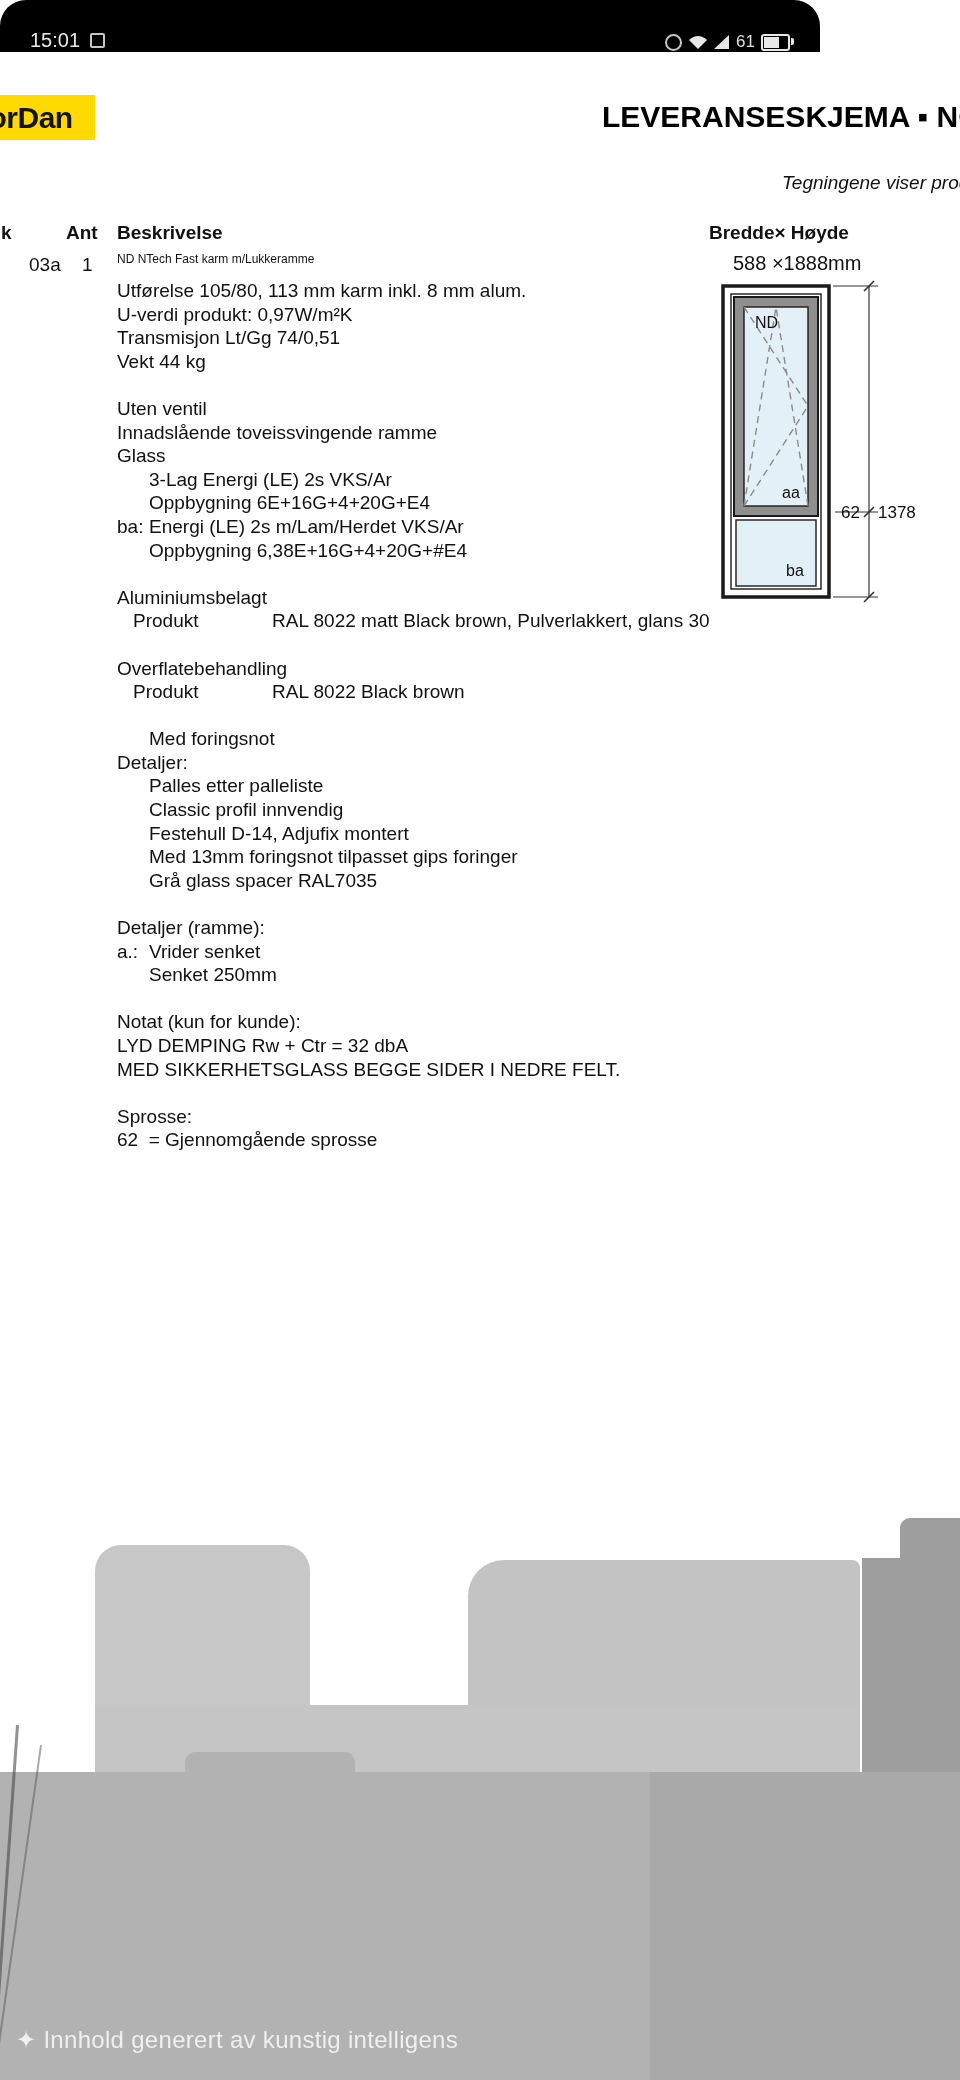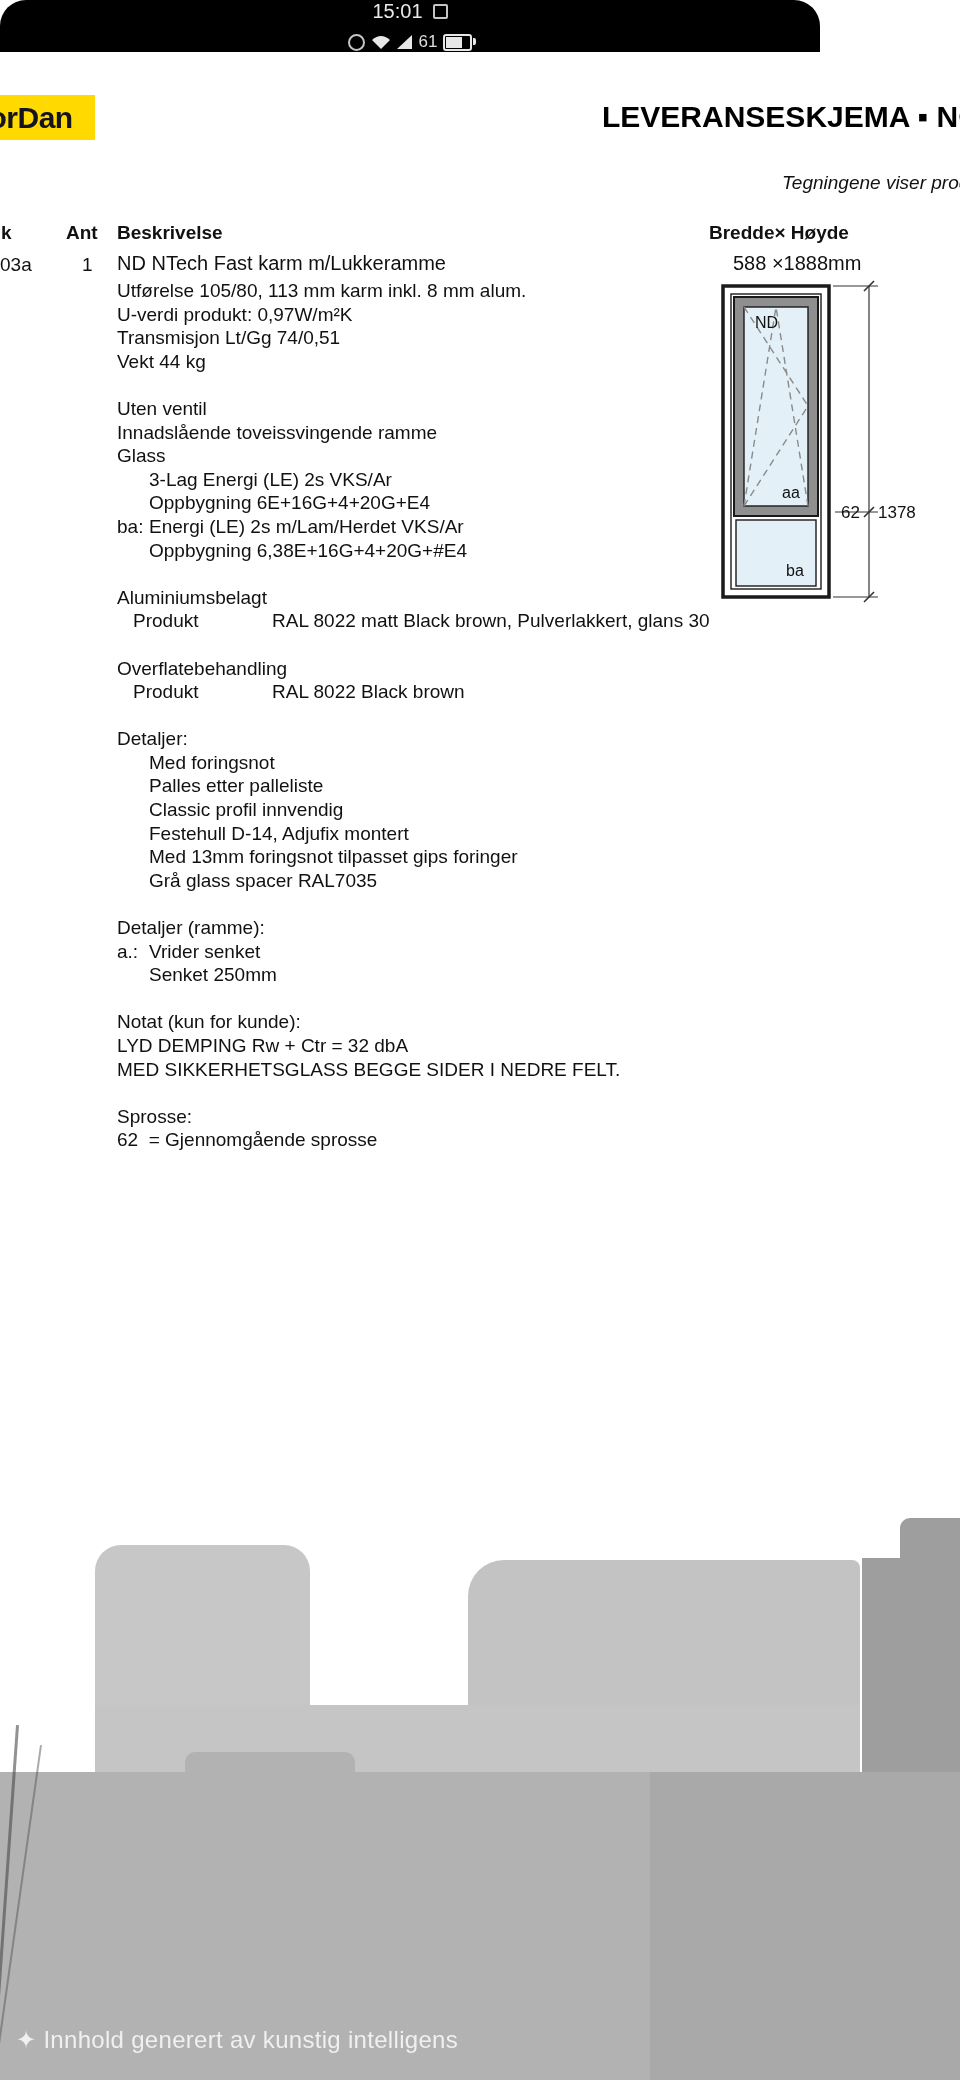--- a/index.html
+++ b/index.html
@@ -1,22 +1,22 @@
 <!DOCTYPE html>
 <html style="--brand-yellow: #ffd900; --glass-blue: #e3f0f7;"><head>
 <meta charset="utf-8">
 <style>
   html,body{margin:0;padding:0;background:#fff;}
   .screen{position:relative;width:960px;height:2080px;background:#ffffff;overflow:hidden;
     font-family:"Liberation Sans",sans-serif;color:#111;}
 
   
   .status-bar{position:absolute;left:0;top:0;width:820px;height:52px;background:#000;
-    border-radius:26px 26px 0 0;display:flex;align-items:center;justify-content:space-between;
-    padding:0 30px;box-sizing:border-box;color:#e9e9e9;flex-direction:column;}
+    border-radius:26px 26px 0 0;display:flex;align-items:flex-end;justify-content:space-between;
+    padding:0 30px;box-sizing:border-box;color:#e9e9e9;}
   .sb-left{display:flex;align-items:center;gap:10px;font-size:20px;}
   .sb-sq{width:11px;height:11px;border:2px solid #e7e7e7;border-radius:2px;opacity:.85;}
   .sb-right{display:flex;align-items:center;gap:6px;}
   .sb-ring{width:13px;height:13px;border:2px solid #e7e7e7;border-radius:50%;opacity:.85;}
   .sb-batt-txt{font-size:17px;opacity:.95;}
   .sb-batt{position:relative;width:25px;height:13px;border:2px solid #e7e7e7;border-radius:3px;}
   .sb-batt::after{content:"";position:absolute;right:-6px;top:2px;width:3px;height:7px;background:#e7e7e7;border-radius:0 2px 2px 0;}
   .sb-batt-fill{position:absolute;left:1px;top:1px;bottom:1px;background:#e7e7e7;}
 
   
@@ -28,21 +28,21 @@
 
   
   .hdr{position:absolute;top:222px;font-size:19px;font-weight:700;white-space:nowrap;}
   .c-posfrag{left:1px;}
   .c-ant{left:66px;}
   .c-besk{left:117px;}
   .c-size{left:709px;}
   .itm{position:absolute;white-space:nowrap;}
   .i-pos{left:0;top:254px;font-size:19px;}
   .i-qty{left:82px;top:254px;font-size:19px;}
-  .i-name{left:117px;top:252px;font-size:20px;}
+  .i-name{left:117px;top:252px;font-size:12px;}
   .i-size{left:733px;top:252px;font-size:20px;}
 
   
   .desc{position:absolute;left:0;top:280px;width:720px;font-size:19px;}
   .dline{position:relative;height:23.6px;}
   .dtxt,.dlab{position:absolute;top:0;white-space:pre;}
   .ind0{left:117px;}
   .ind1{left:149px;}
   .ind2{left:272px;}
   .lab1{left:117px;}
@@ -99,21 +99,21 @@
       <span>NorDan</span>
     </div>
     <div class="doc-title" style="top:48px;">LEVERANSESKJEMA ▪ NO</div>
     <div class="doc-note" style="top:120px;">Tegningene viser prod</div>
 
     <span class="hdr c-posfrag" style="top:170px;">k</span>
     <span class="hdr c-ant" style="top:170px;">Ant</span>
     <span class="hdr c-besk" style="top:170px;">Beskrivelse</span>
     <span class="hdr c-size" style="top:170px;">Bredde× Høyde</span>
 
-    <span class="itm i-pos" style="top:202px;">03a</span>
+    <span class="itm i-pos" style="top:202px;padding-left:29px;">03a</span>
     <span class="itm i-qty" style="top:202px;">1</span>
     <span class="itm i-name" style="top:200px;">ND NTech Fast karm m/Lukkeramme</span>
     <span class="itm i-size" style="top:200px;">588 ×1888mm</span>
 
     <div class="desc" style="top:228px;">
         <div class="dline">
           <span class="dtxt ind0">Utførelse 105/80, 113 mm karm inkl. 8 mm alum.</span>
         </div>
         <div class="dline">
           <span class="dtxt ind0">U-verdi produkt: 0,97W/m²K</span>
@@ -158,24 +158,24 @@
         <div class="dline"></div>
         <div class="dline">
           <span class="dtxt ind0">Overflatebehandling</span>
         </div>
         <div class="dline">
           <span class="dlab lab2">Produkt</span>
           <span class="dtxt ind2">RAL 8022 Black brown</span>
         </div>
         <div class="dline"></div>
         <div class="dline">
+          <span class="dtxt ind1">Med foringsnot</span>
+        </div>
+        <div class="dline">
           <span class="dtxt ind0">Detaljer:</span>
-        </div>
-        <div class="dline">
-          <span class="dtxt ind1">Med foringsnot</span>
         </div>
         <div class="dline">
           <span class="dtxt ind1">Palles etter palleliste</span>
         </div>
         <div class="dline">
           <span class="dtxt ind1">Classic profil innvendig</span>
         </div>
         <div class="dline">
           <span class="dtxt ind1">Festehull D-14, Adjufix montert</span>
         </div>

